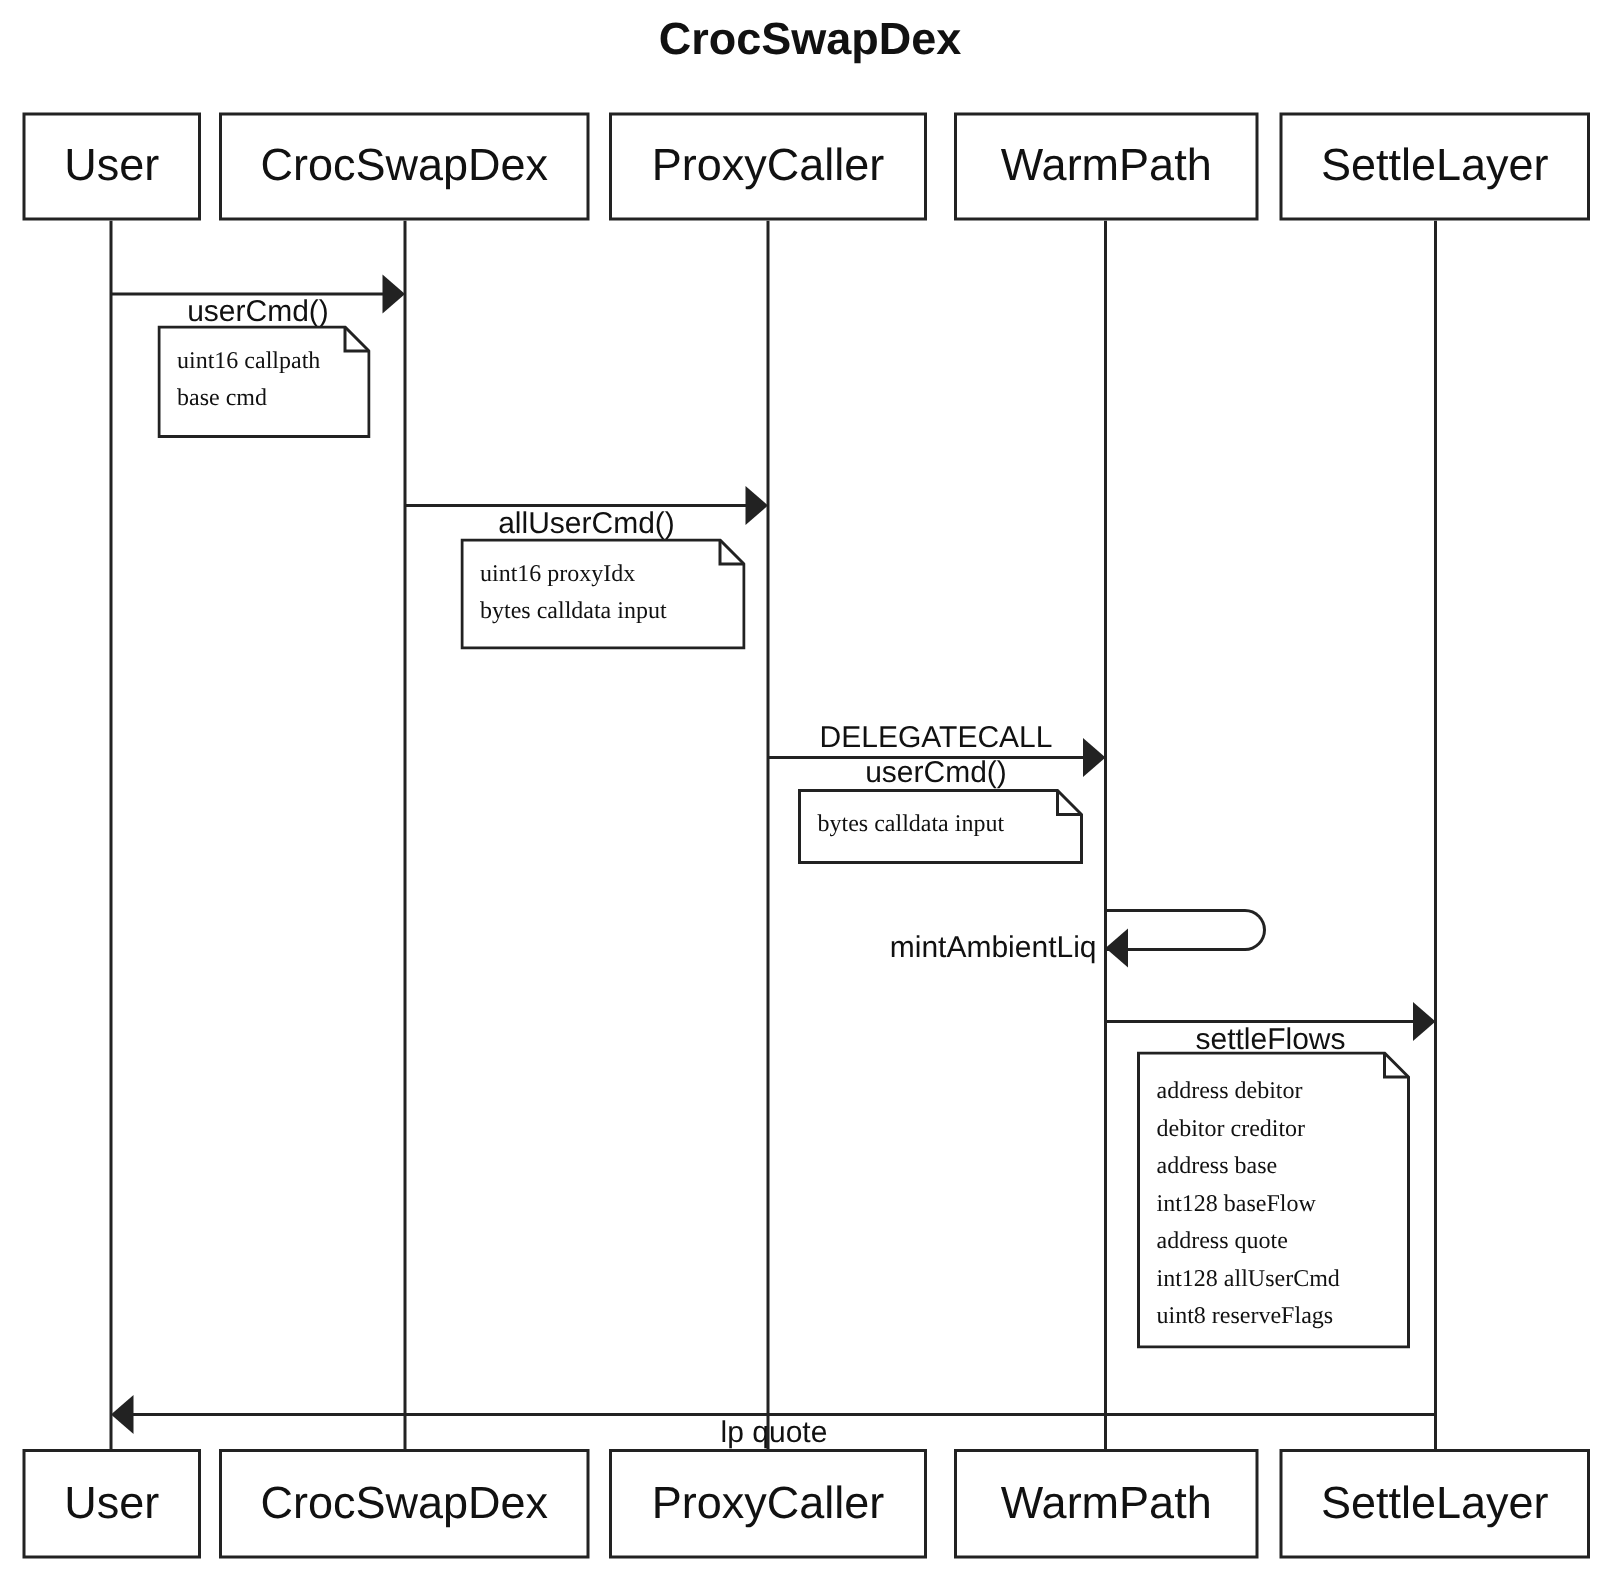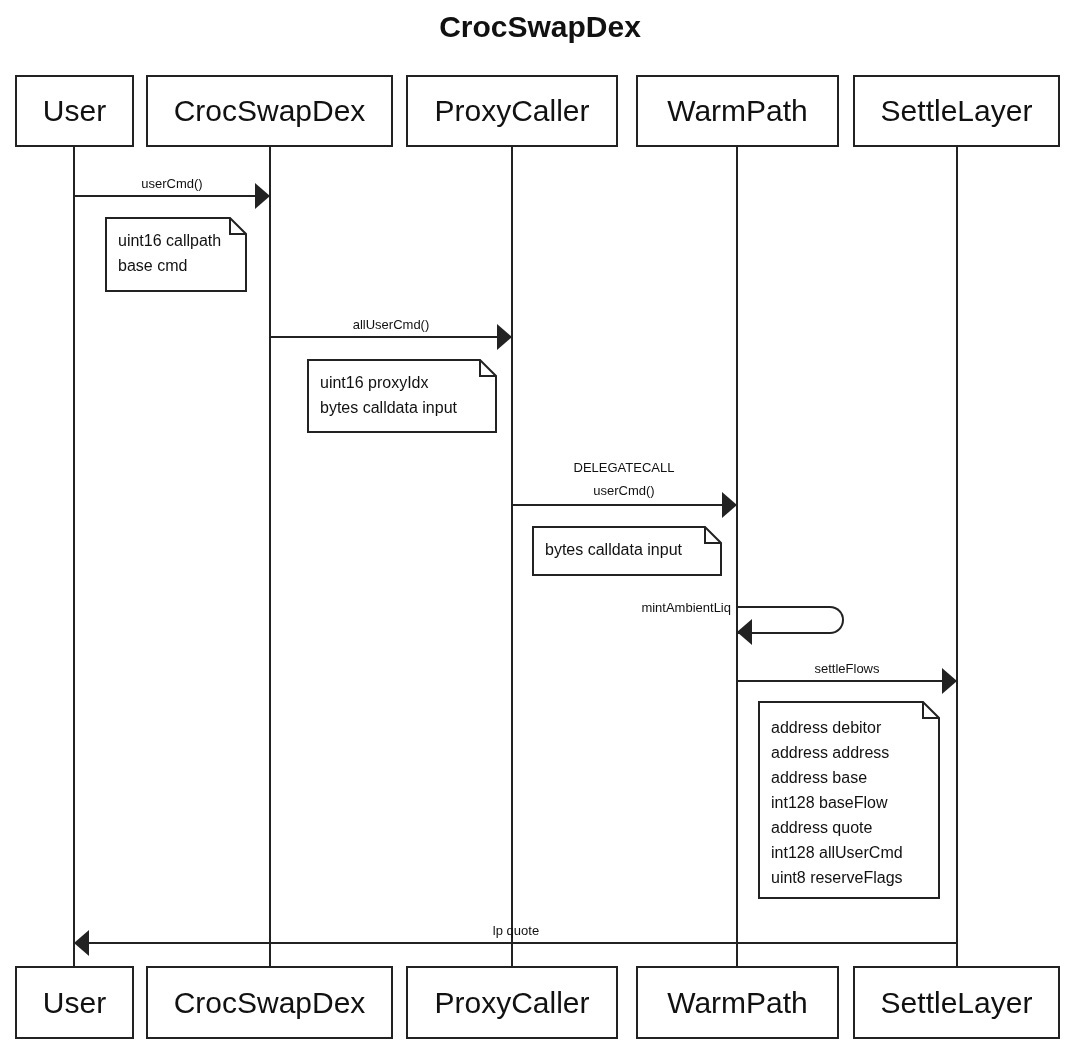--- a/index.html
+++ b/index.html
@@ -27,40 +27,40 @@
   .pbox{
     position:absolute;box-sizing:border-box;
     border:2px solid var(--line);background:var(--bg);
     display:flex;align-items:center;justify-content:center;
     font-size:30px;color:var(--text);white-space:nowrap;
   }
   .row-top{top:75px;height:72px;}
   .row-bottom{top:966px;height:73px;}
   .msg-line{position:absolute;height:2px;background:var(--line);}
   .msg-label{
-    position:absolute;font-size:13px;line-height:22px;height:22px;
-    white-space:nowrap;transform:translateX(-50%);color:var(--text);
+    position:absolute;font-size:20px;line-height:22px;height:22px;
+    white-space:nowrap;transform:translateX(-50%);color:var(--text);margin-top:24px;
   }
   .msg-label.right-anchor{transform:translateX(-100%);text-align:center;}
   .arrow-right{
     position:absolute;width:0;height:0;
     border-top:13px solid transparent;border-bottom:13px solid transparent;
     border-left:15px solid var(--line);
   }
   .arrow-left{
     position:absolute;width:0;height:0;
     border-top:13px solid transparent;border-bottom:13px solid transparent;
     border-right:15px solid var(--line);
   }
   .self-loop{
     position:absolute;box-sizing:border-box;
     border:2px solid var(--line);border-left:none;
     border-radius:0 14px 14px 0;background:transparent;
   }
-  .note{position:absolute;}
+  .note{position:absolute;font-family:Liberation Serif, serif;}
   .note svg{position:absolute;left:0;top:0;display:block;}
   .note-text{
     position:relative;padding:11px 8px 0 13px;
     font-size:16px;line-height:25px;color:var(--text);
   }
   .note-line{white-space:nowrap;}
 </style>
 </head>
 <body>
 
@@ -133,21 +133,21 @@
   <div class="msg-line" style="left:737px;top:680px;width:206px"></div>
   <div class="arrow-right" style="left:942px;top:668px"></div>
 
   <div class="note" style="left:758px;top:701px;width:182px;height:198px">
     <svg width="182" height="198">
       <path d="M1,1 L165,1 L181,17 L181,197 L1,197 Z" fill="#ffffff" stroke="#222222" stroke-width="2"></path>
       <path d="M165,1 L165,17 L181,17" fill="none" stroke="#222222" stroke-width="2"></path>
     </svg>
     <div class="note-text" style="padding-top:14px">
       <div class="note-line">address debitor</div>
-      <div class="note-line">address address</div>
+      <div class="note-line">debitor creditor</div>
       <div class="note-line">address base</div>
       <div class="note-line">int128 baseFlow</div>
       <div class="note-line">address quote</div>
       <div class="note-line">int128 allUserCmd</div>
       <div class="note-line">uint8 reserveFlags</div>
     </div>
   </div>
 
   <div class="msg-label" style="left:516px;top:920px">lp quote</div>
   <div class="arrow-left" style="left:74px;top:930px"></div>

